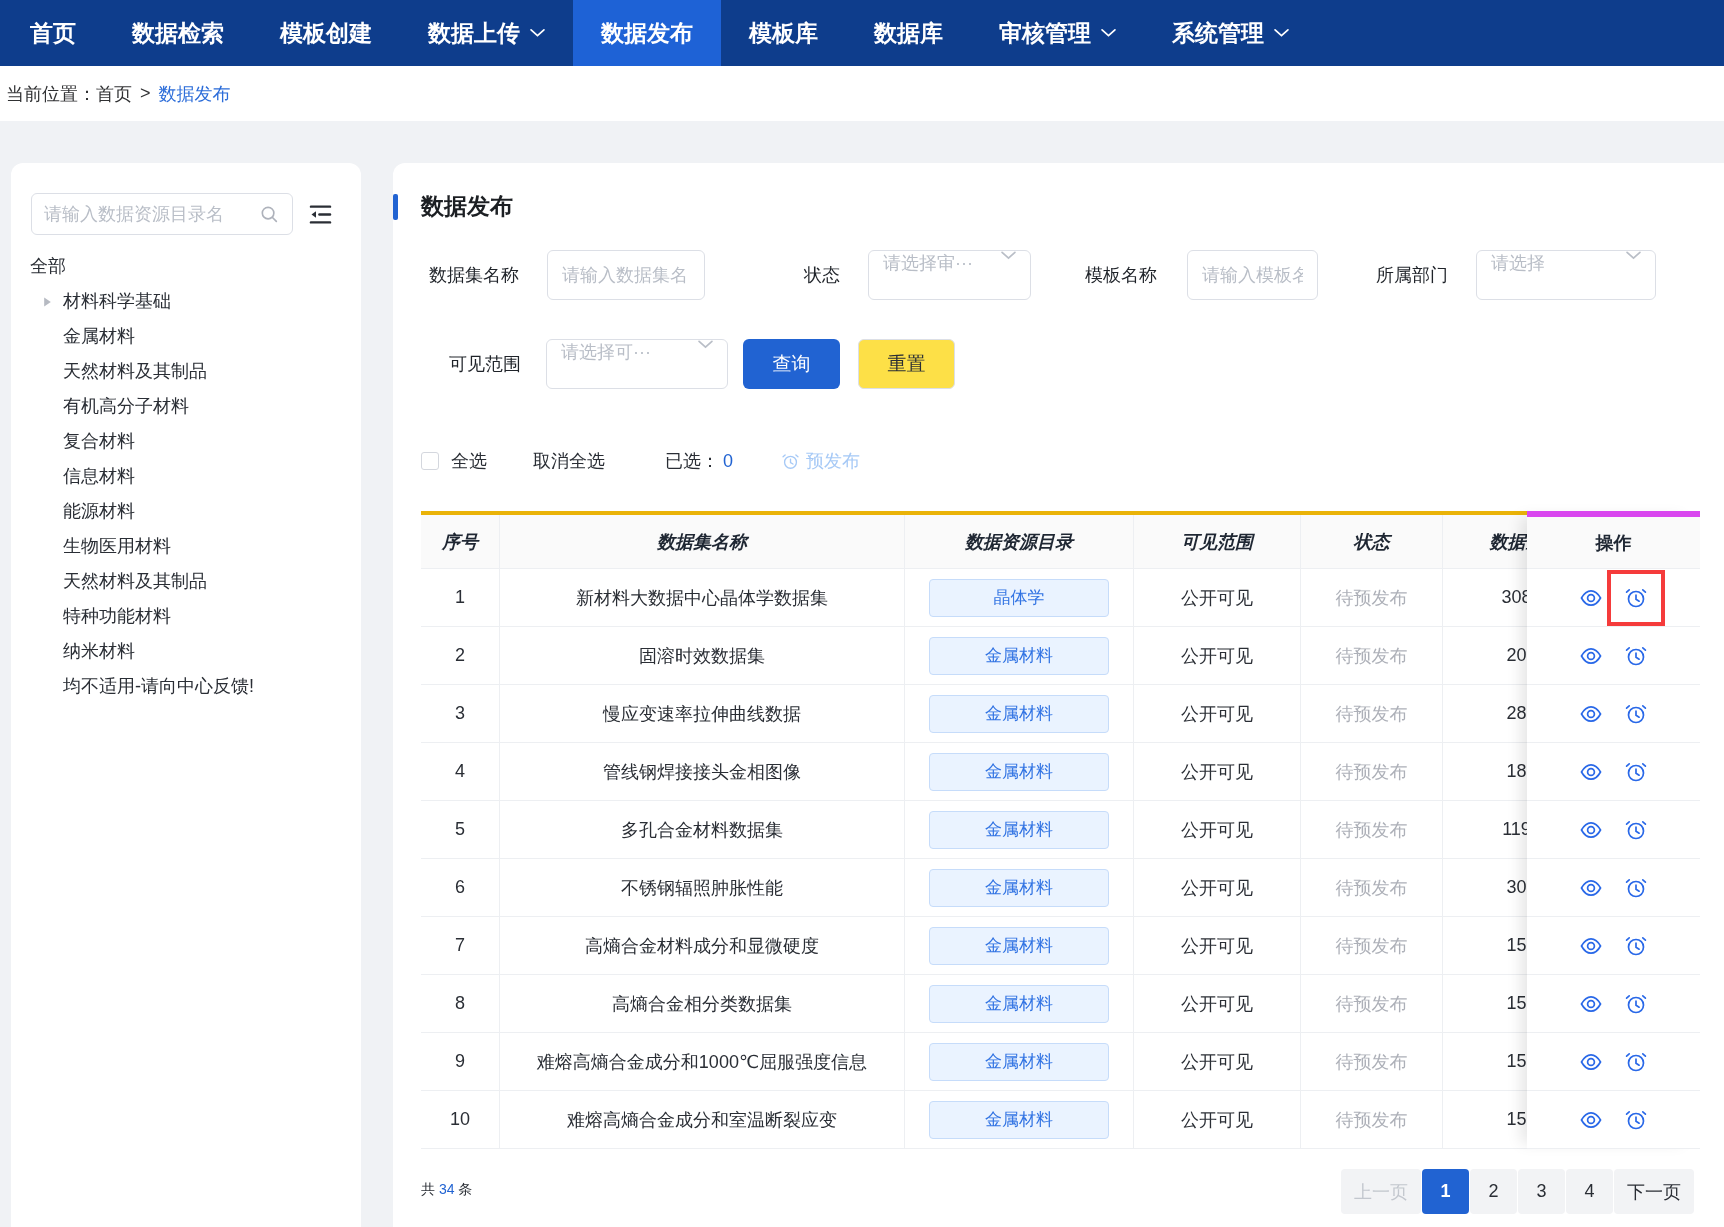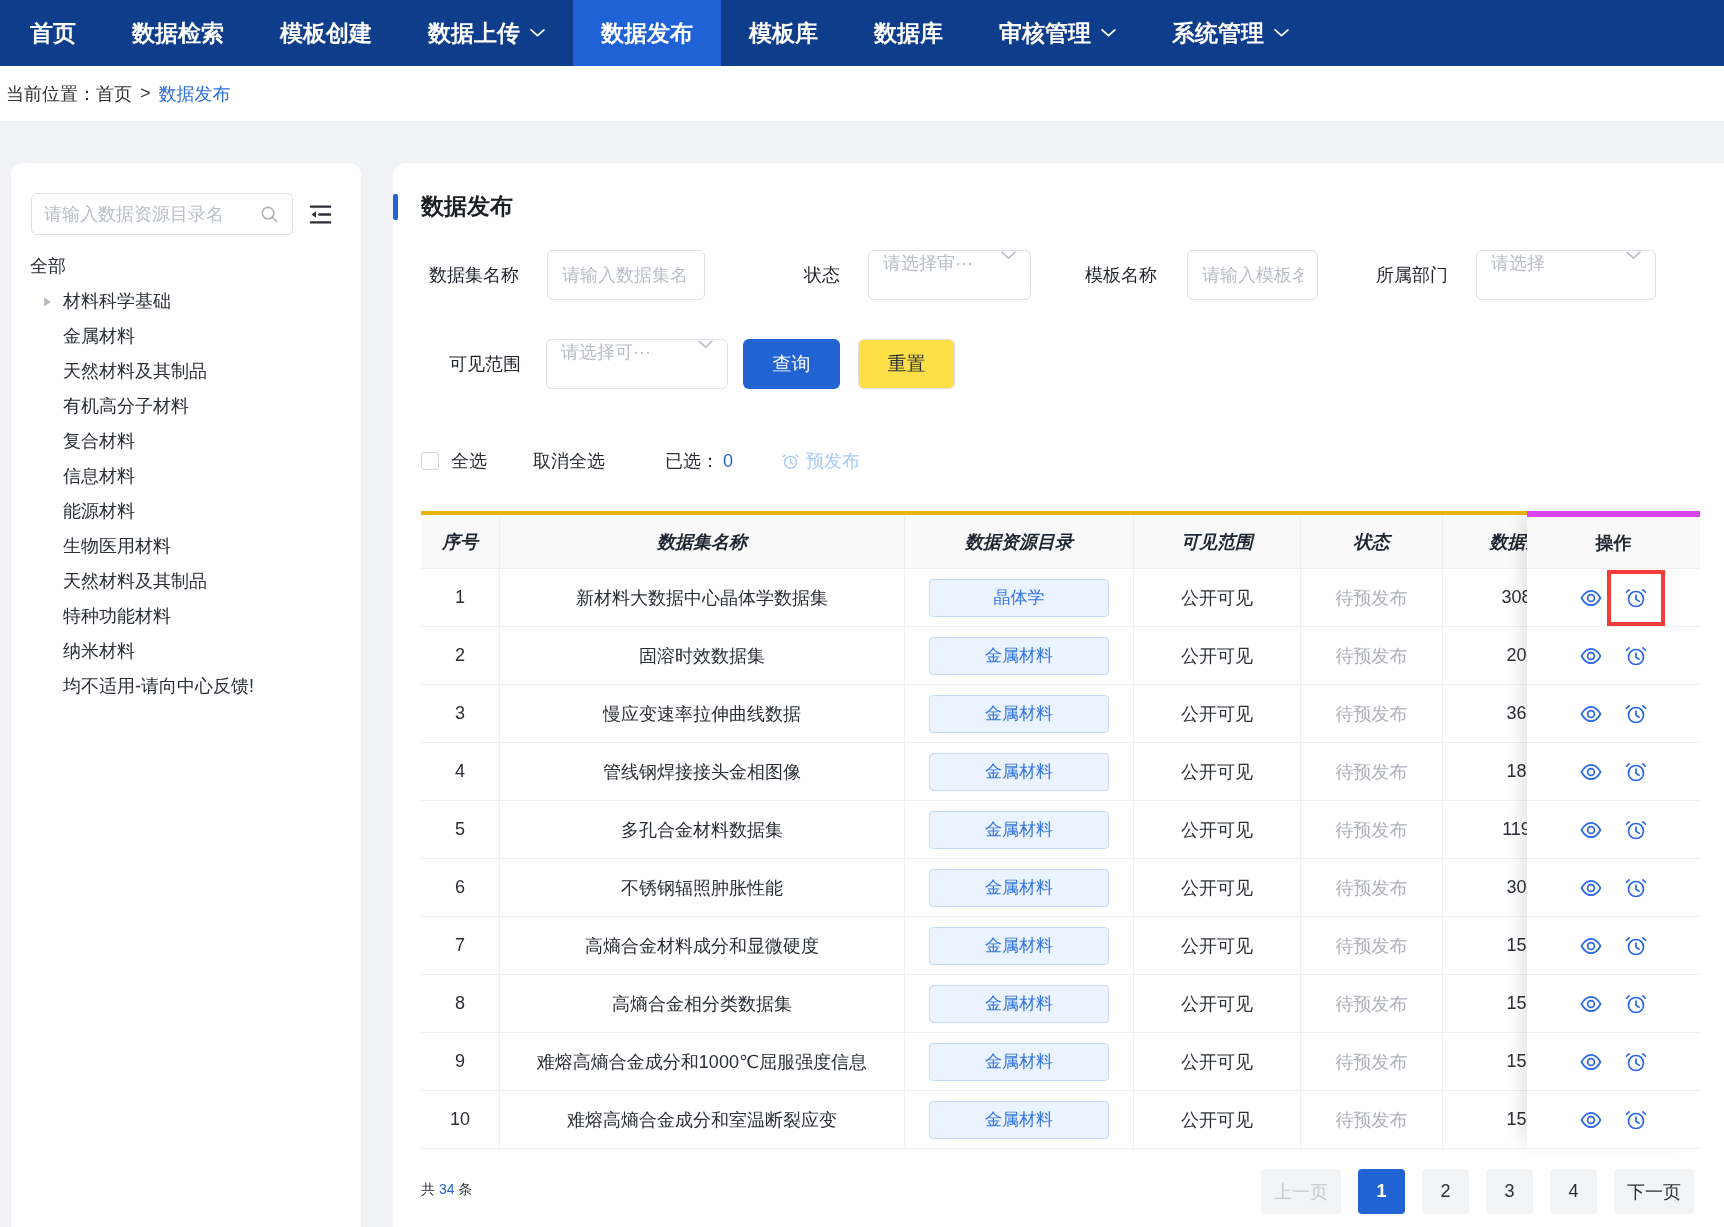--- a/index.html
+++ b/index.html
@@ -98,21 +98,21 @@
             justify-content:center; gap:21px; color:#2968E8; }
   .icon-btn { width:24px; height:24px; display:flex; cursor:pointer; }
   .icon-btn svg { width:24px; height:24px; }
   .highlighted { position:relative; }
   .highlighted::after { content:""; position:absolute; box-sizing:border-box; left:-17px; top:-16px;
                         width:58px; height:56px; border:4px solid #F53B3B; z-index:5; }
 
   
   .total-row { position:absolute; left:28px; top:1018px; font-size:14px; color:#2A2E35; }
   .total-count { color:#2163D2; }
-  .pager { position:absolute; right:30px; top:1006px; display:flex; align-items:flex-start; gap:17px; }
+  .pager { position:absolute; right:30px; top:1006px; display:flex; align-items:flex-start; gap:1px; }
   .page-btn { min-width:47px; height:45px; padding:0 13px; background:#F2F3F5; border-radius:4px;
               display:flex; align-items:center; justify-content:center; font-size:18px; color:#2A2E35;
               cursor:pointer; }
   .page-btn.disabled { color:#C3C7CE; }
   .page-btn.active { background:#2163D2; color:#fff; font-weight:700; }
 </style>
 </head>
 <body>
 
 <div class="nav" id="nav">
@@ -386,21 +386,21 @@
     <div class="td c2">
                   <span class="tag">金属材料</span>
                 </div>
     <div class="td c3">
                   <span>公开可见</span>
                 </div>
     <div class="td c4 status">
                   <span>待预发布</span>
                 </div>
     <div class="td c5">
-                  <span>36</span>
+                  <span>28</span>
                 </div>
   </div>
 
   <div class="tr">
     <div class="td c0">
                   <span>4</span>
                 </div>
     <div class="td c1">
                   <span>管线钢焊接接头金相图像</span>
                 </div>

